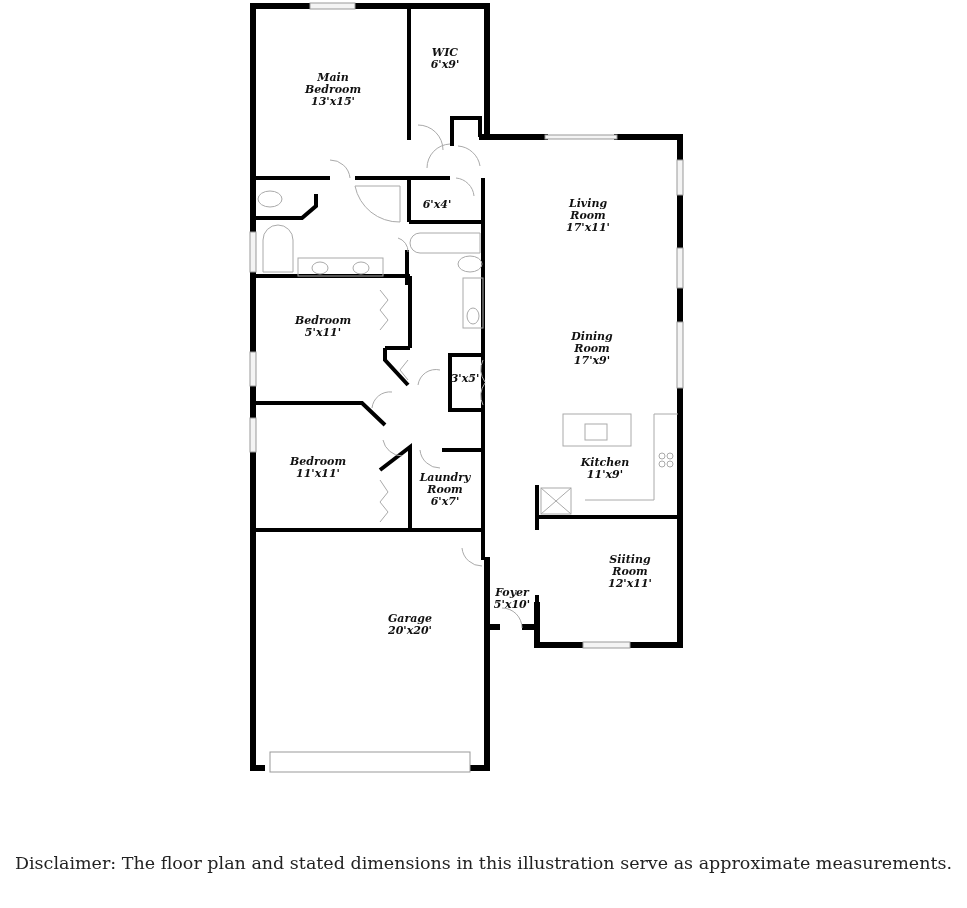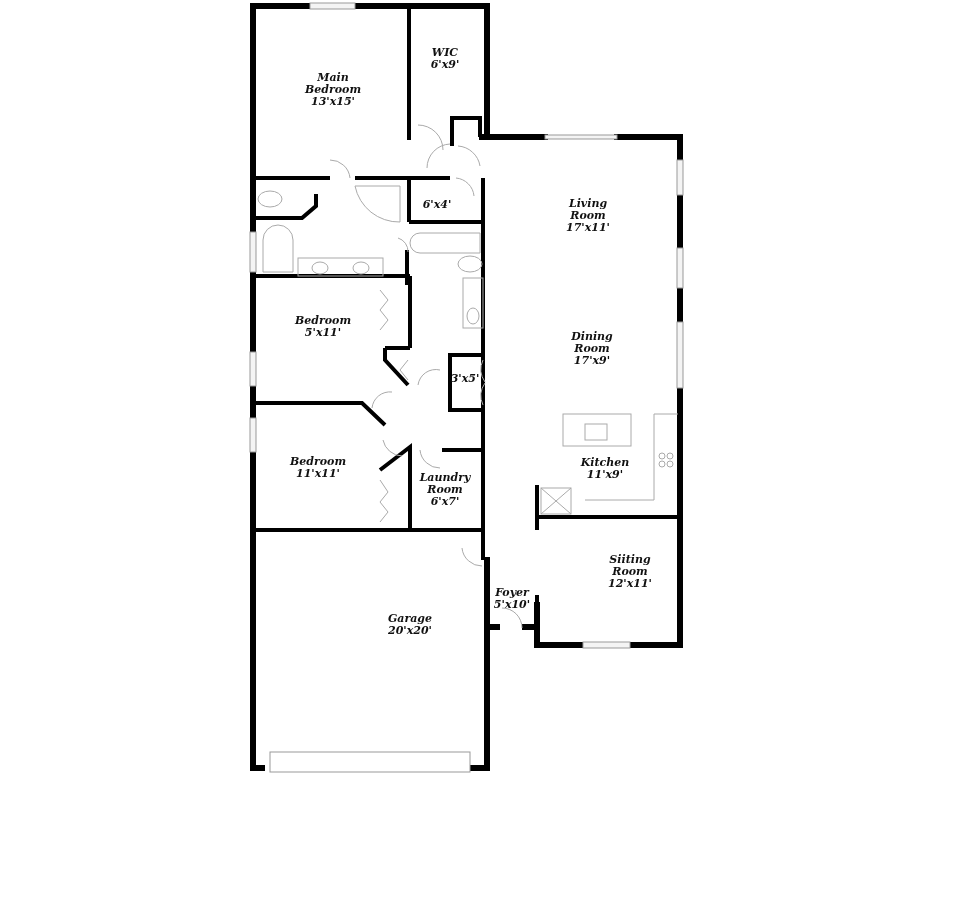--- a/index.html
+++ b/index.html
@@ -202,13 +202,14 @@
     <span class="nm">Room</span>
     <span class="dim">12'x11'</span>
   </div>
   <div class="room-label" style="left:367px; top:613px;margin-left:43px;">
     <span class="nm">Garage</span>
     <span class="dim">20'x20'</span>
   </div>
 </div>
 
 <div id="disclaimer">
+  <div>Disclaimer: The floor plan and stated dimensions in this illustration serve as approximate measurements.</div>
 </div>
 
 </body></html>

